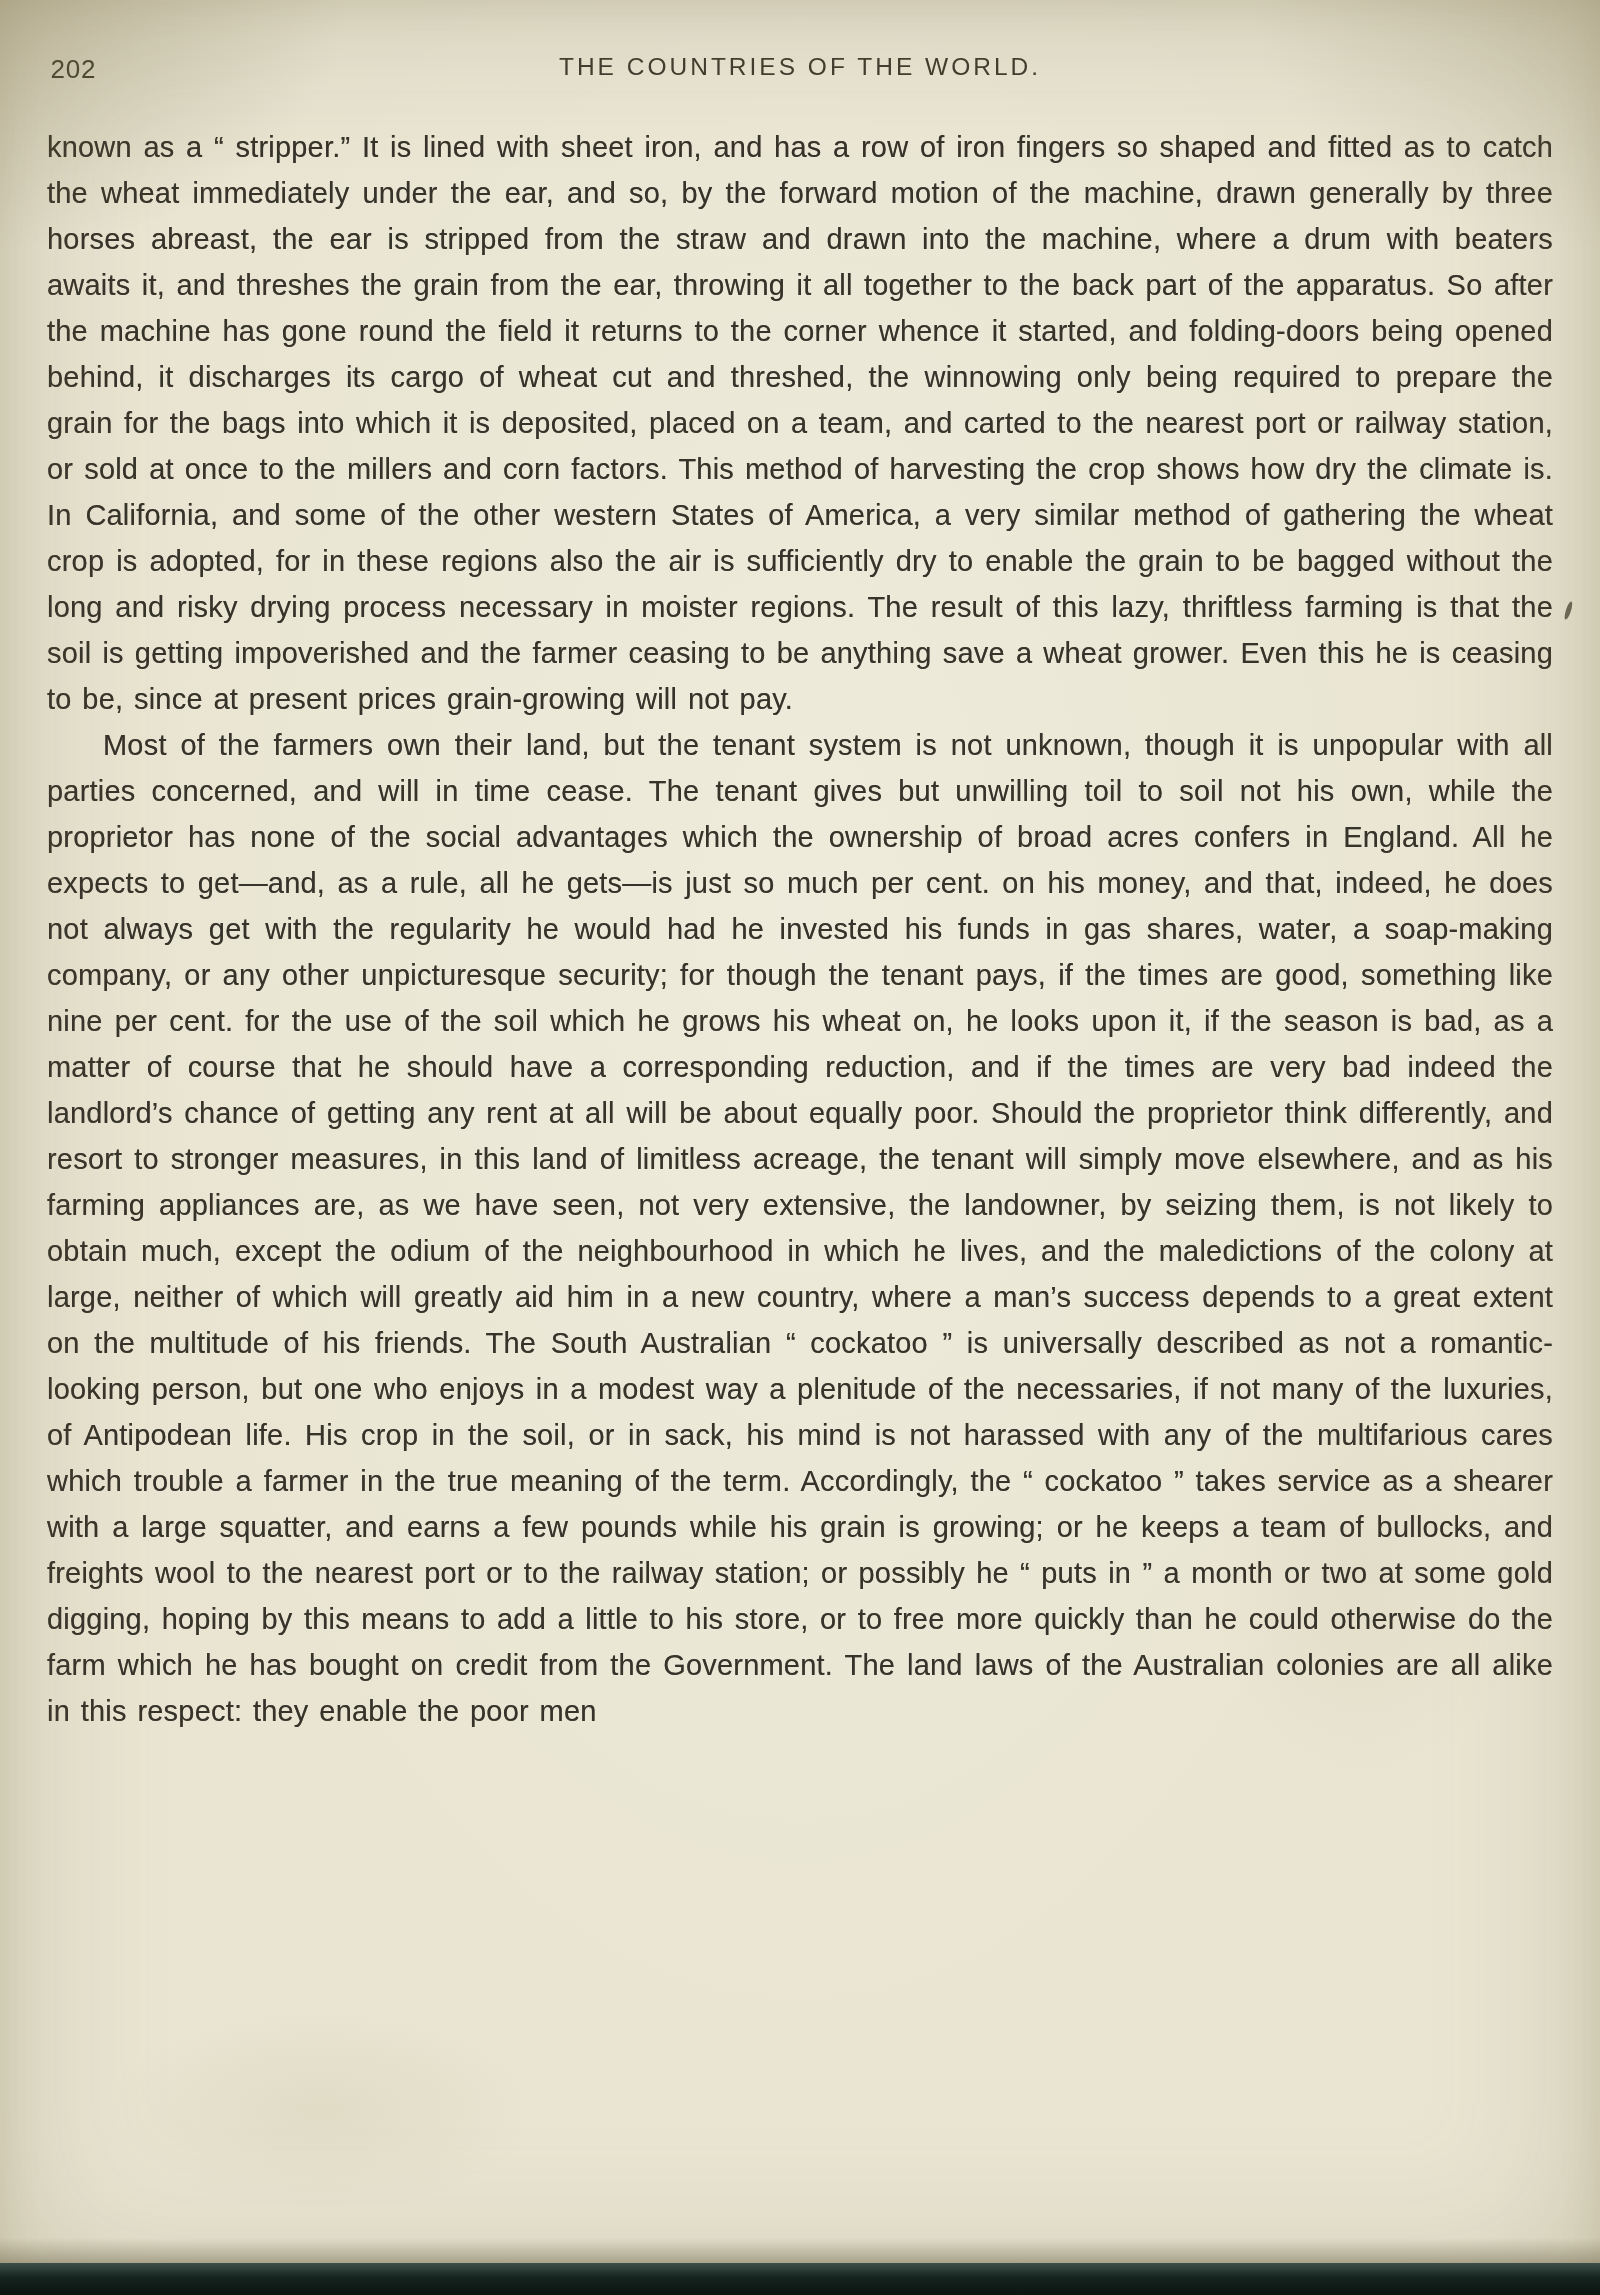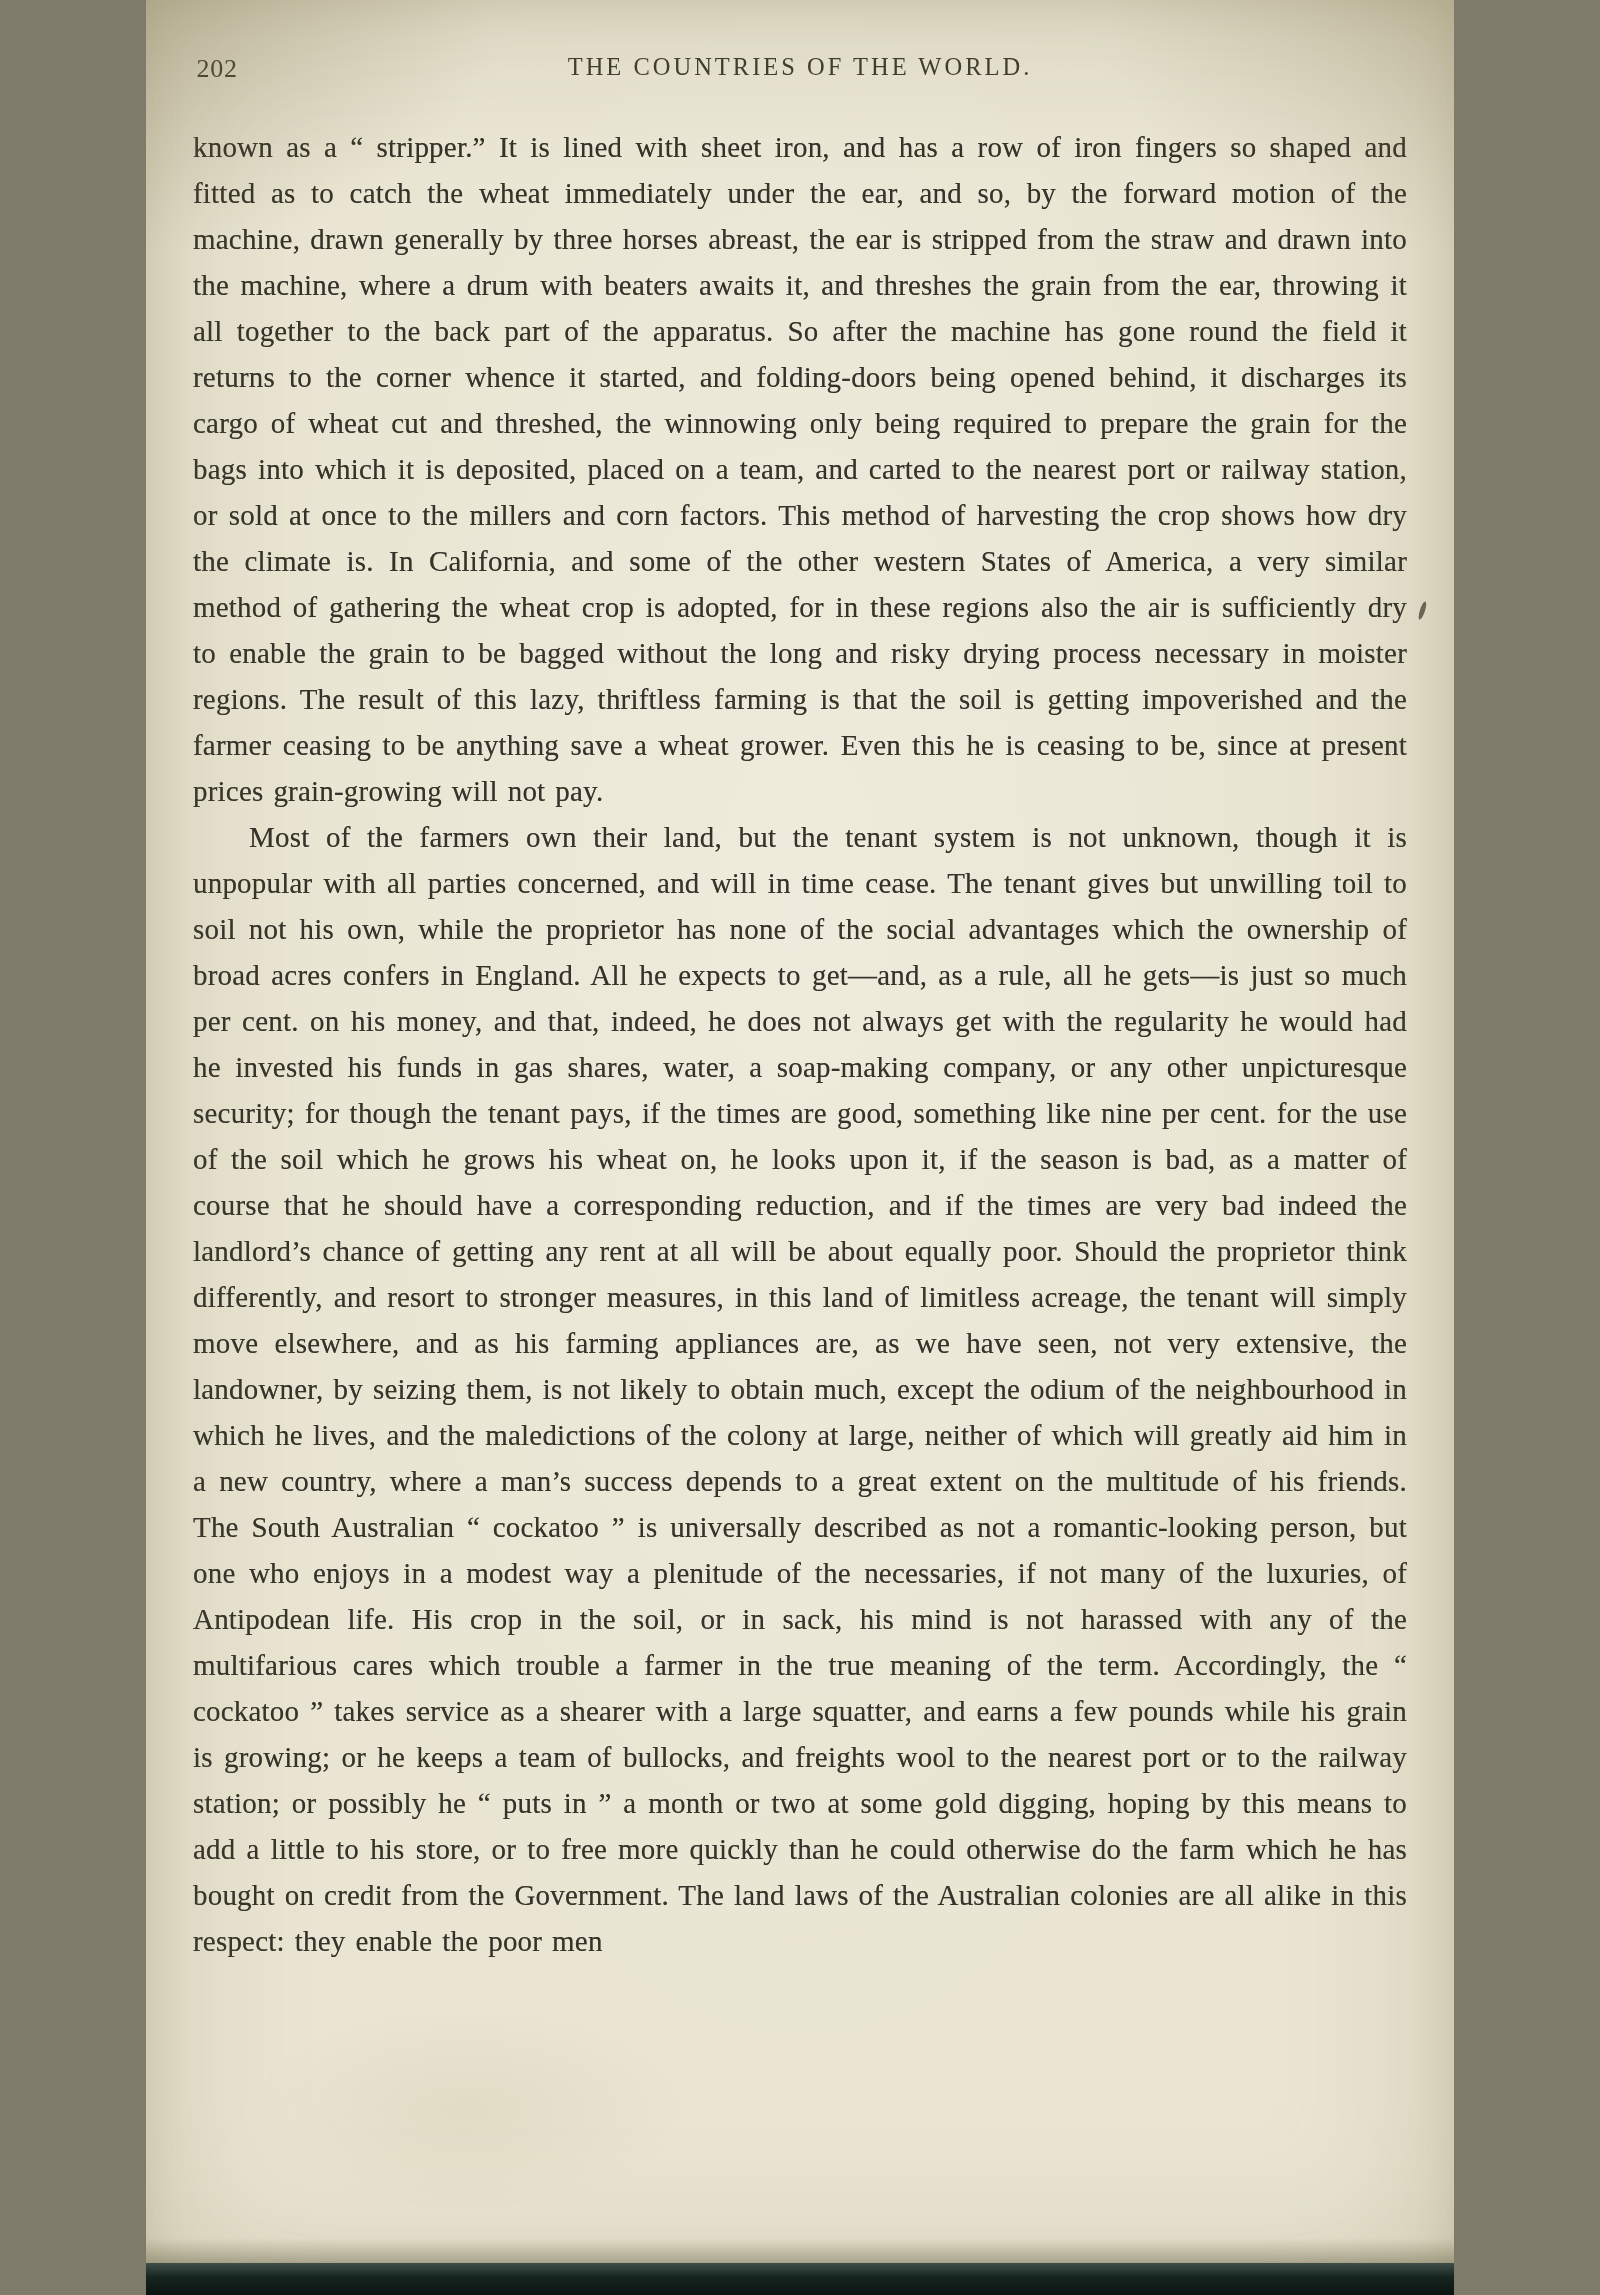--- a/index.html
+++ b/index.html
@@ -1,27 +1,27 @@
 <!DOCTYPE html>
 <html style="font-size:13.5px"><head>
 <meta charset="utf-8">
 <style>
   * { box-sizing: border-box; }
   html, body { margin: 0; padding: 0; background: #7e7b6a; }
 
   .scan {
     position: relative;
-    width: 1308px;
+    width: 1600px;
     height: 2295px;
     margin: 0 auto;
     background:
       radial-gradient(ellipse at 50% 40%, rgba(255,255,250,0.25) 0%, rgba(255,255,250,0) 60%),
       #e9e5d2;
     overflow: hidden;
-    font-family: Liberation Serif, serif;
+    font-family: Liberation Sans, sans-serif;
     color: #37342a;
   }
 
   .vignette {
     position: absolute; inset: 0; pointer-events: none; z-index: 5;
     box-shadow:
       inset 0 0 160px rgba(122,110,68,0.30),
       inset 0 0 39px rgba(122,110,68,0.16);
   }
 

